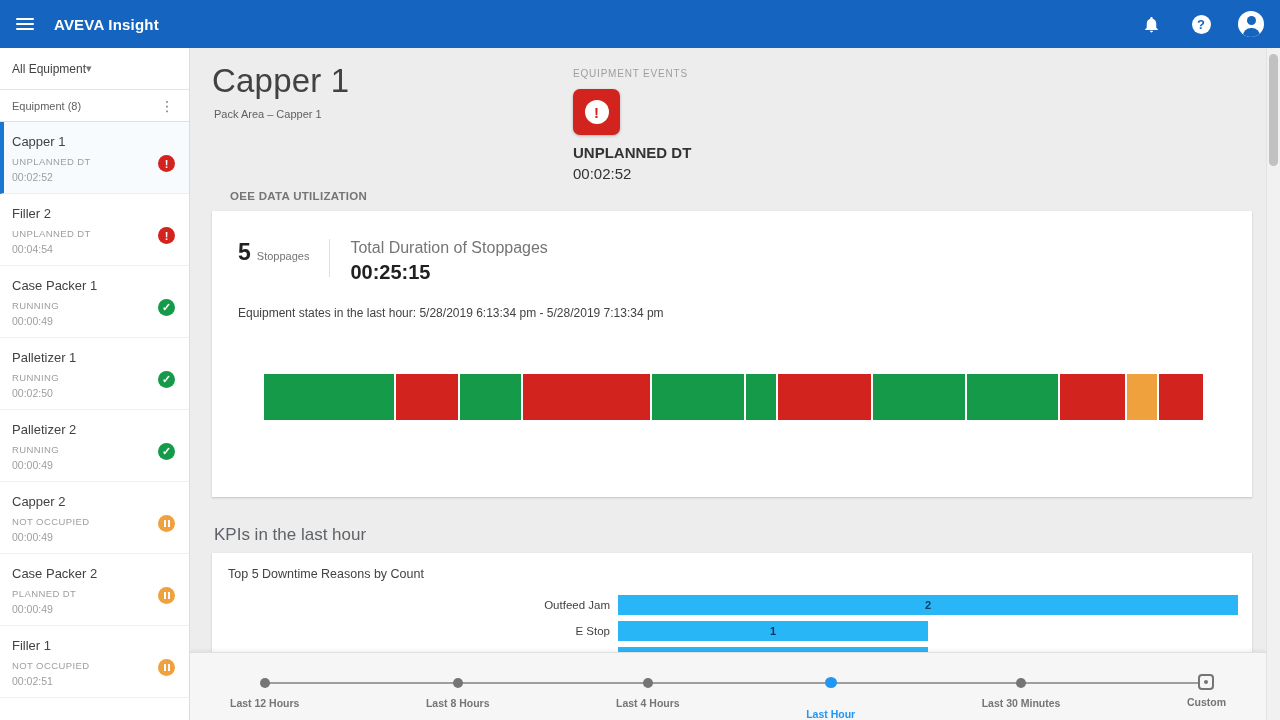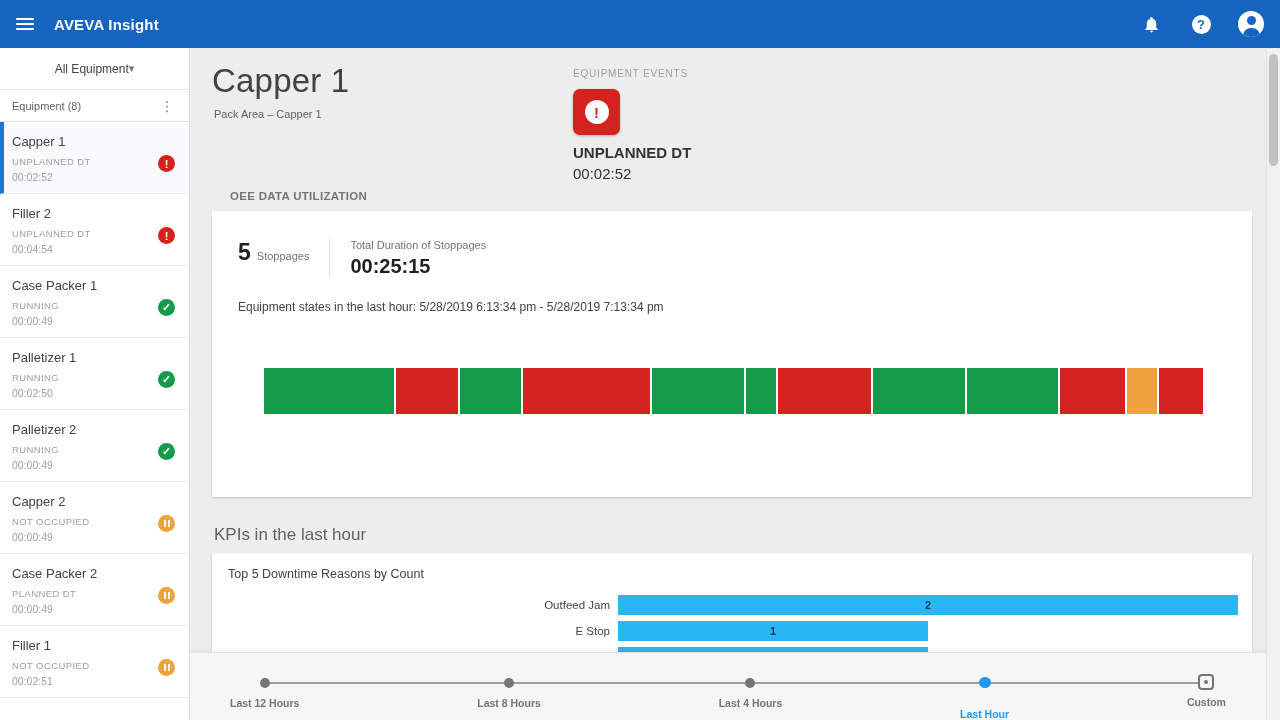--- a/index.html
+++ b/index.html
@@ -16,21 +16,21 @@
   .help-circle { width:19px; height:19px; border-radius:50%; background:#fff; color:#1565c0; font-size:13px; font-weight:bold; display:flex; align-items:center; justify-content:center; }
   .avatar-circle { width:26px; height:26px; border-radius:50%; background:#fff; position:relative; overflow:hidden; }
   .avatar-circle .head { position:absolute; width:9px; height:9px; border-radius:50%; background:#1565c0; left:8.5px; top:5px; }
   .avatar-circle .body { position:absolute; width:17px; height:12px; border-radius:8px 8px 0 0; background:#1565c0; left:4.5px; bottom:-3px; }
 
   
   .shell { display:flex; height:672px; }
 
   
   .sidebar { width:190px; background:#fff; border-right:1px solid #dcdcdc; flex-shrink:0; }
-  .sb-filter { height:42px; display:flex; align-items:center; justify-content:center; padding:0 12px; border-bottom:1px solid #e4e4e4; font-size:12px; color:#424242; cursor:pointer; }
+  .sb-filter { height:42px; display:flex; align-items:center; justify-content:flex-start; padding:0 12px; border-bottom:1px solid #e4e4e4; font-size:12px; color:#424242; cursor:pointer; }
   .sb-filter .chev { color:#757575; font-size:11px; }
   .sb-group { height:32px; display:flex; align-items:center; justify-content:space-between; padding:0 12px; border-bottom:1px solid #e0e0e0; font-size:11px; color:#616161; }
   .sb-group .dots { color:#757575; font-size:14px; cursor:pointer; padding:0 3px; }
   .eq-item { position:relative; height:72px; padding:12px 12px 0 12px; border-bottom:1px solid #efefef; cursor:pointer; background:#fff; }
   .eq-item.selected { border-left:4px solid #1976d2; padding-left:8px; background:#f8fbfe; }
   .eq-name { font-size:13px; color:#424242; }
   .eq-state { font-size:9.5px; color:#9e9e9e; letter-spacing:.4px; margin-top:7px; }
   .eq-time { font-size:10.5px; color:#9e9e9e; margin-top:4px; }
   .status-icon { position:absolute; right:14px; top:33px; width:17px; height:17px; border-radius:50%; color:#fff; display:flex; align-items:center; justify-content:center; font-size:11px; font-weight:bold; }
   .status-icon.paused i { display:inline-block; width:2px; height:7px; background:#fff; margin:0 1px; }
@@ -53,21 +53,21 @@
   .tab.active { background:#fff; color:#1976d2; border-bottom:2px solid #1976d2; }
 
   
   .card { background:#fff; box-shadow:0 1px 2px rgba(0,0,0,.18); }
   .card1 { padding:28px 26px 0 26px; height:286px; }
   .stats-row { display:flex; align-items:flex-start; }
   .stat-count { display:flex; align-items:baseline; gap:6px; }
   .stat-count .num { font-size:23px; font-weight:bold; color:#212121; }
   .stat-count .lbl { font-size:11px; color:#757575; }
   .stat-divider { width:1px; background:#e0e0e0; height:38px; margin:0 20px; }
-  .stat-label { font-size:11px; color:#757575; }
+  .stat-label { font-size:16px; color:#757575; }
   .stat-value { font-size:20px; font-weight:bold; color:#212121; margin-top:4px; }
   .stat-right { margin-left:auto; text-align:right; }
   .states-caption { font-size:12px; color:#424242; margin-top:22px; }
   .timeline { display:flex; gap:2px; height:46px; margin:54px 23px 0 26px; }
   .tl-seg { height:100%; }
   .tl-seg.running { background:#149a48; }
   .tl-seg.unplanned { background:#d2231e; }
   .tl-seg.warning { background:#efa13d; }
 
   .kpi-title { font-size:17px; color:#5f6368; margin:28px 0 8px 2px; }
@@ -295,20 +295,24 @@
             <div class="tf-label">Last 8 Hours</div>
           </div>
           <div class="tf-opt">
             <div class="tf-dot"></div>
             <div class="tf-label">Last 4 Hours</div>
           </div>
           <div class="tf-opt selected">
             <div class="tf-dot"></div>
             <div class="tf-label">Last Hour</div>
           </div>
+          <div class="tf-opt">
+            <div class="tf-dot"></div>
+            <div class="tf-label">Last 30 Minutes</div>
+          </div>
           <div class="tf-opt custom">
             <div class="tf-custom-icon">
               <i></i>
             </div>
             <div class="tf-label">Custom</div>
           </div>
         </div>
     </div>
 
     <div class="scrollbar">

